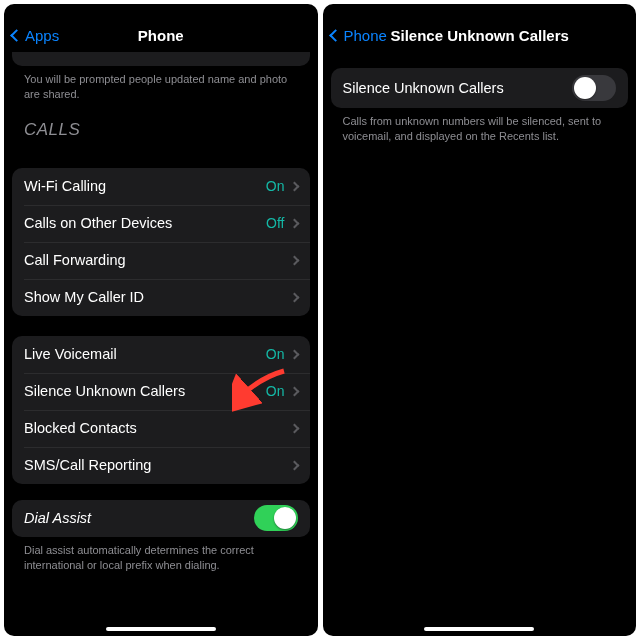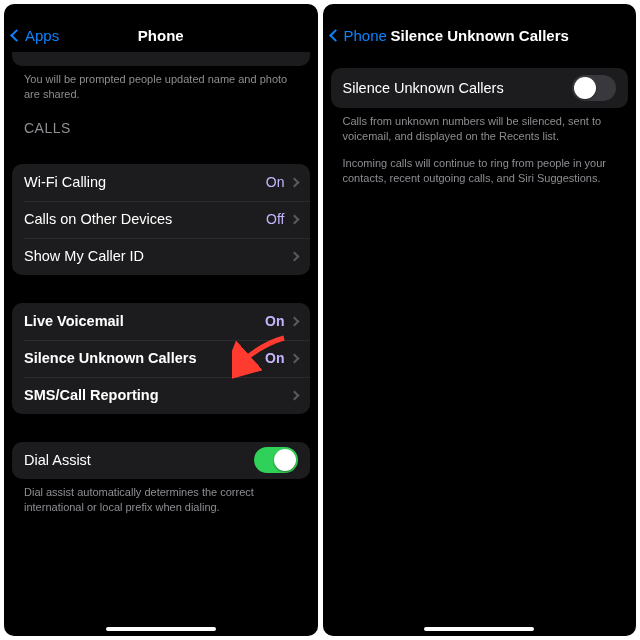--- a/index.html
+++ b/index.html
@@ -83,39 +83,40 @@
   }
   .row + .row::before {
     content: "";
     position: absolute;
     left: 12px; right: 0; top: 0;
     height: 1px;
     background: #2c2c2e;
   }
   .row-label { color: #fff; font-size: 14.5px; }
   .row-right { display: flex; align-items: center; gap: 6px; }
-  .row-value { color: #c4b5fd; font-size: 14px; }
+  .row-value { color: #14b8a6; font-size: 14px; }
   .chev-r {
     width: 7px; height: 7px;
     border-top: 2px solid #5a5a5e;
     border-right: 2px solid #5a5a5e;
     transform: rotate(45deg);
   }
   .footer, .header-txt {
     color: #8e8e93;
     font-size: 11px;
     line-height: 1.35;
     padding: 6px 12px 4px 12px;
   }
   .section-hdr {
     color: #8e8e93;
-    font-size: 14px;
+    font-size: 17px;
     letter-spacing: 0.5px;
     padding: 14px 12px 4px 12px;
     text-transform: uppercase;
+    font-style: italic;
   }
   .switch {
     width: 44px; height: 26px;
     border-radius: 13px;
     position: relative;
   }
   .switch .knob {
     position: absolute;
     width: 22px; height: 22px;
     border-radius: 50%;
@@ -171,28 +172,34 @@
           </span>
       </div>
       <div class="row">
         <span class="row-label">Calls on Other Devices</span>
         <span class="row-right">
             <span class="row-value">Off</span>
             <span class="chev-r"></span>
           </span>
       </div>
       <div class="row">
+        <span class="row-label">Call Forwarding</span>
+        <span class="row-right">
+            <span class="chev-r"></span>
+          </span>
+      </div>
+      <div class="row">
         <span class="row-label">Show My Caller ID</span>
         <span class="row-right">
             <span class="chev-r"></span>
           </span>
       </div>
     </div>
 
-    <div class="group" style="margin-top:28px; position:relative;font-weight:bold;">
+    <div class="group" style="margin-top:20px; position:relative;">
       <div class="row">
         <span class="row-label">Live Voicemail</span>
         <span class="row-right">
             <span class="row-value">On</span>
             <span class="chev-r"></span>
           </span>
       </div>
       <div class="row">
         <span class="row-label">Silence Unknown Callers</span>
         <span class="row-right">
@@ -202,28 +209,34 @@
         <svg class="arrow-annot" style="left:220px; top:-6px;" width="56" height="46" viewBox="0 0 56 46">
           <defs>
               <marker id="ah" markerWidth="8" markerHeight="8" refX="2" refY="4" orient="auto">
                 <path d="M0,0 L8,4 L0,8 Z" fill="#ff3b30"></path>
               </marker>
             </defs>
           <path d="M52,4 Q30,10 10,28" stroke="#ff3b30" stroke-width="5" fill="none" marker-end="url(#ah)"></path>
         </svg>
       </div>
       <div class="row">
+        <span class="row-label">Blocked Contacts</span>
+        <span class="row-right">
+            <span class="chev-r"></span>
+          </span>
+      </div>
+      <div class="row">
         <span class="row-label">SMS/Call Reporting</span>
         <span class="row-right">
             <span class="chev-r"></span>
           </span>
       </div>
     </div>
 
-    <div class="group" style="margin-top:28px;">
+    <div class="group" style="margin-top:16px;font-style:italic;">
       <div class="row">
         <span class="row-label">Dial Assist</span>
         <span class="row-right">
           <span class="switch on">
               <span class="knob"></span>
             </span>
         </span>
       </div>
     </div>
     <div class="footer">Dial assist automatically determines the correct international or local prefix when dialing.</div>
@@ -248,17 +261,16 @@
       <div class="row" style="height:40px;">
         <span class="row-label">Silence Unknown Callers</span>
         <span class="row-right">
           <span class="switch off">
               <span class="knob"></span>
             </span>
         </span>
       </div>
     </div>
     <div class="footer">Calls from unknown numbers will be silenced, sent to voicemail, and displayed on the Recents list.</div>
-    <div class="footer" style="padding-top:8px;">Incoming calls will continue to ring from people in your contacts, recent outgoing calls, and Siri Suggestions.</div>
   </div>
 
   <div class="home-ind"></div>
 </div>
 
 </body></html>

